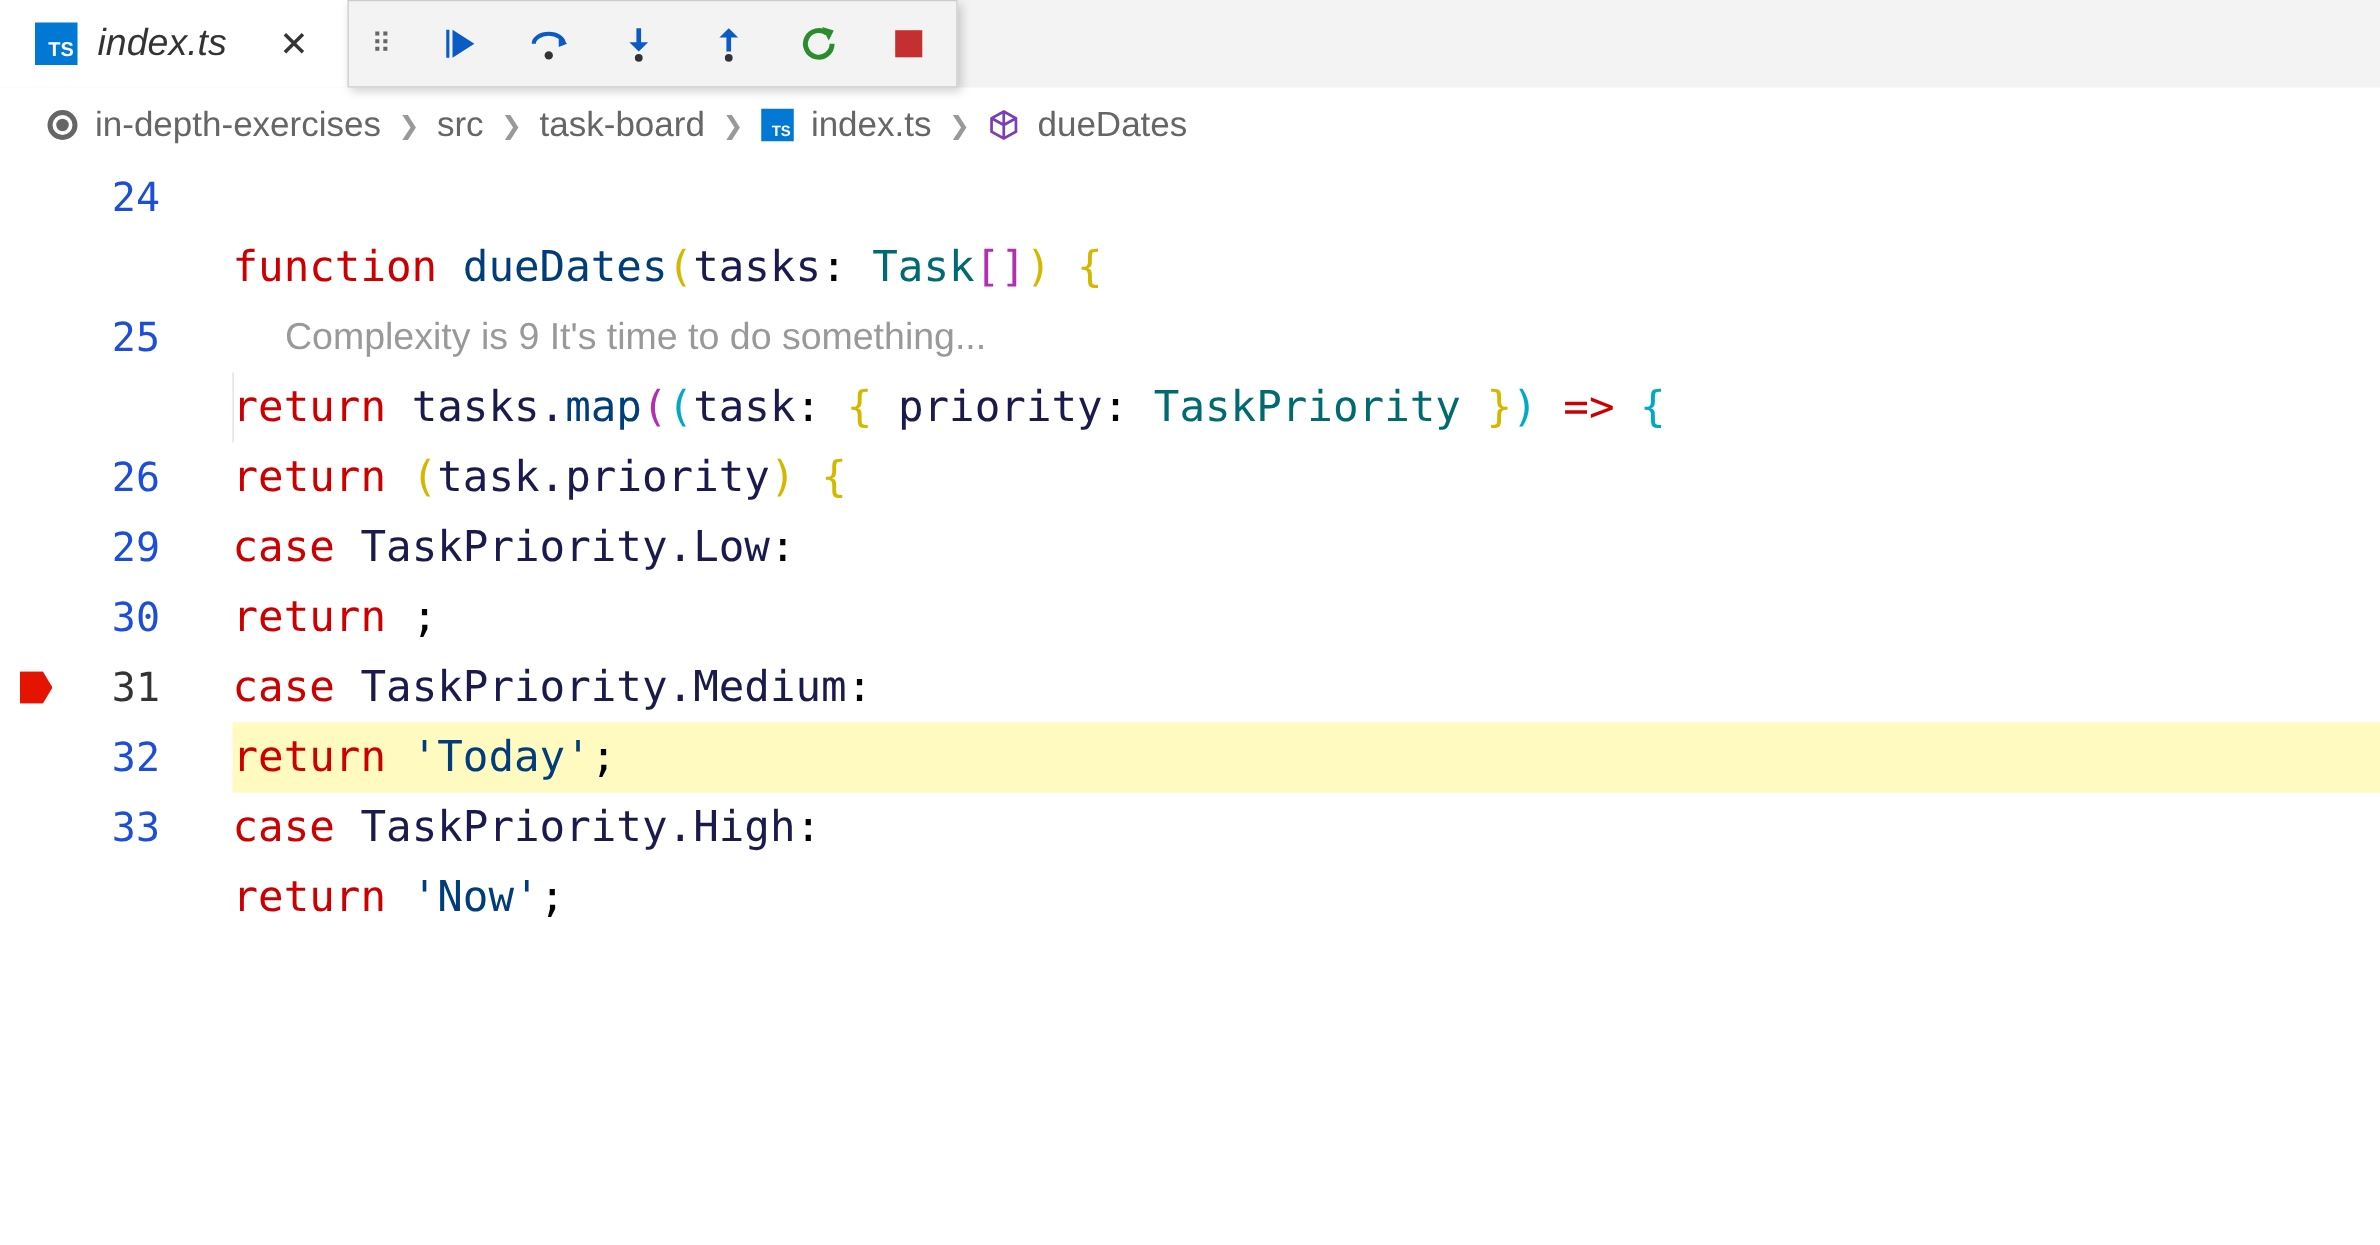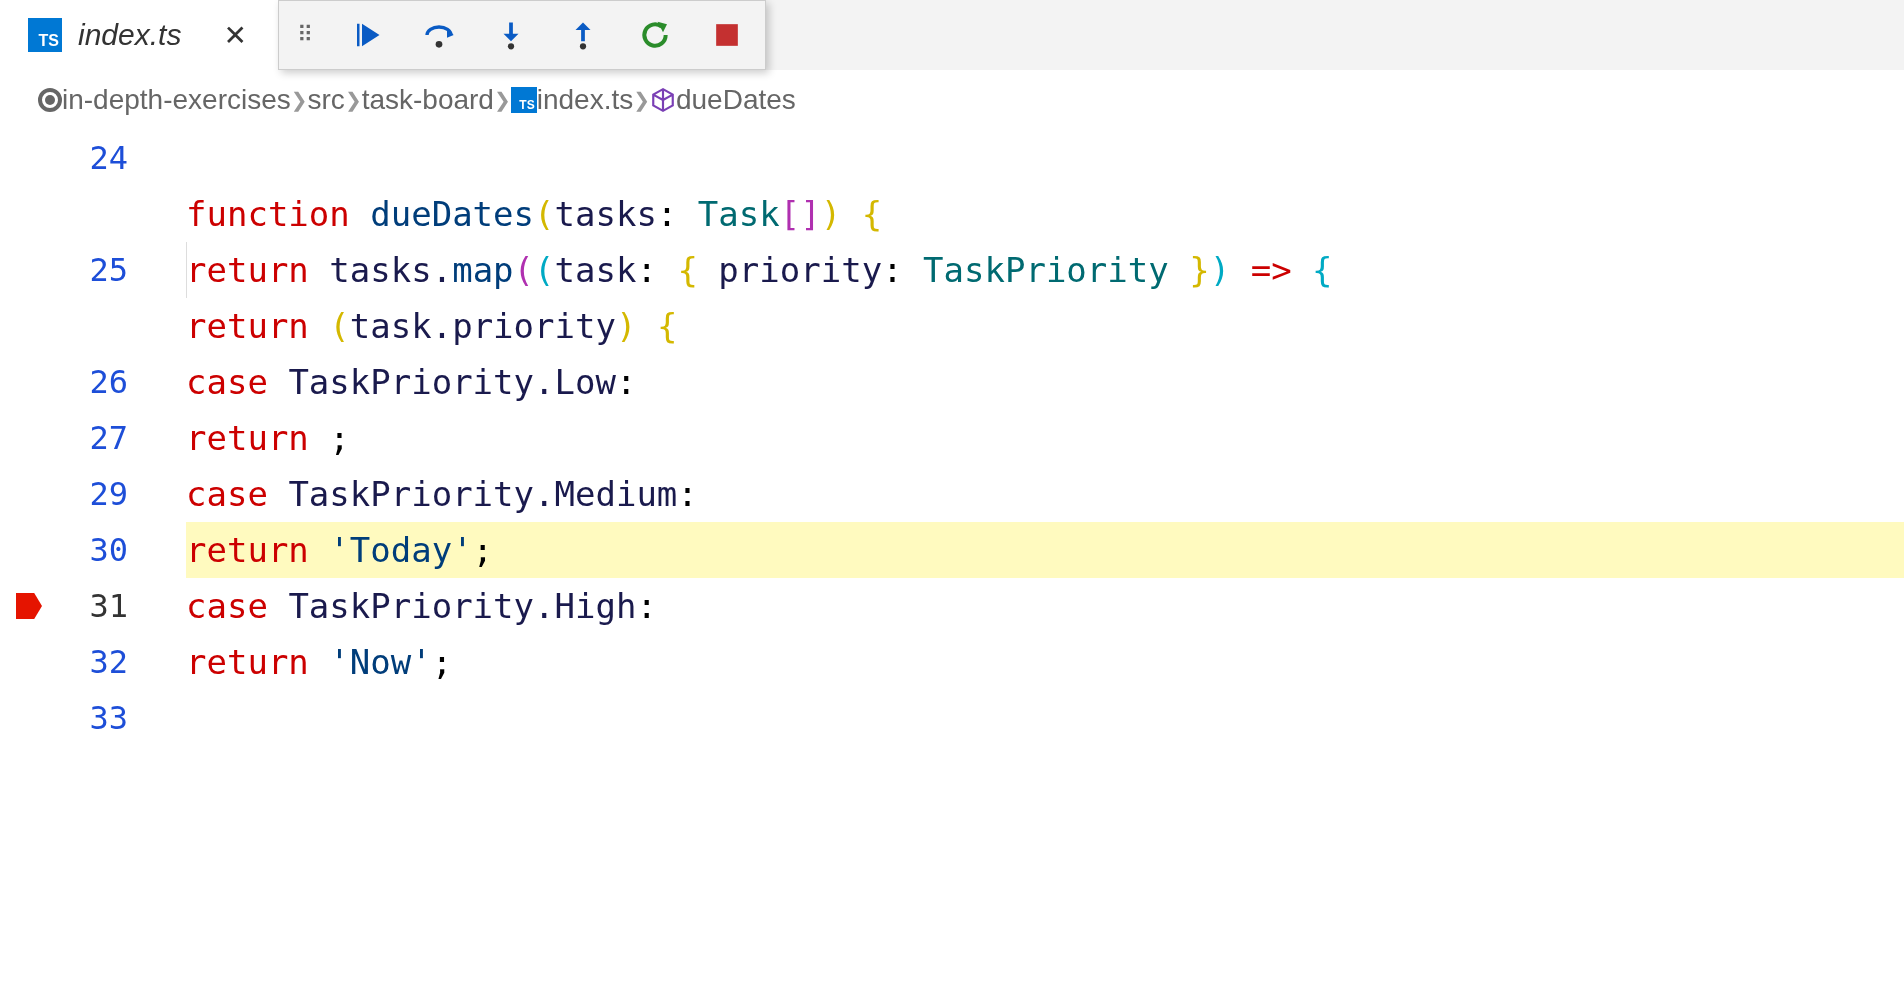--- a/index.html
+++ b/index.html
@@ -89,20 +89,21 @@
       display: flex;
       align-items: center;
       justify-content: center;
       cursor: pointer;
     }
     .breadcrumb {
       height: 60px;
       display: flex;
       align-items: center;
       padding-left: 38px;
+      gap: 14px;
       font-size: 28px;
       color: #666;
       background: #fff;
     }
     .breadcrumb-sep {
       color: #999;
       font-size: 20px;
     }
     .breadcrumb-item {
       cursor: pointer;
@@ -275,43 +276,41 @@
       </div>
     <div class="gutter-row" style="height:56px"></div>
     <div class="gutter-row">
         <span class="line-number">25</span>
       </div>
     <div class="gutter-row" style="height:56px"></div>
     <div class="gutter-row">
         <span class="line-number">26</span>
       </div>
     <div class="gutter-row">
-        <span class="line-number">27</span>
-      </div>
-    <div class="gutter-row">
         <span class="line-number">29</span>
       </div>
     <div class="gutter-row">
         <span class="line-number">30</span>
       </div>
     <div class="gutter-row">
       <div class="breakpoint pentagon"></div>
       <span class="line-number active">31</span>
     </div>
     <div class="gutter-row">
         <span class="line-number">32</span>
       </div>
     <div class="gutter-row">
         <span class="line-number">33</span>
       </div>
   </div>
 
   <div class="code-area">
     <div class="code-row"></div>
     <div class="code-row"><span class="c-kw">function</span><span> </span><span class="c-fn">dueDates</span><span class="c-punc-y">(</span><span class="c-var">tasks</span><span>: </span><span class="c-type">Task</span><span class="c-punc-p">[]</span><span class="c-punc-y">)</span><span> </span><span class="c-punc-y">{</span></div>
+    <div class="hint-row" style="padding-left:42px">Complexity is 9 It's time to do something...</div>
     <div class="code-row"><span style="position:absolute;left:0;top:0;bottom:0;width:1px;background:#ddd"></span>  <span class="c-kw">return</span><span> </span><span class="c-var">tasks</span><span class="c-dot">.</span><span class="c-fn">map</span><span class="c-punc-p">(</span><span class="c-punc-c">(</span><span class="c-var">task</span><span>: </span><span class="c-punc-y">{</span><span> </span><span class="c-var">priority</span><span>: </span><span class="c-type">TaskPriority</span><span> </span><span class="c-punc-y">}</span><span class="c-punc-c">)</span><span> </span><span class="c-op">=&gt;</span><span> </span><span class="c-punc-c">{</span></div>
     <div class="code-row">    <span class="c-kw">return</span><span> </span><span class="c-punc-y">(</span><span class="c-var">task</span><span class="c-dot">.</span><span class="c-var">priority</span><span class="c-punc-y">)</span><span> </span><span class="c-punc-y">{</span></div>
     <div class="code-row">      <span class="c-kw">case</span><span> </span><span class="c-var">TaskPriority</span><span class="c-dot">.</span><span class="c-var">Low</span><span>:</span></div>
     <div class="code-row">        <span class="c-kw">return</span><span> </span><span>;</span></div>
     <div class="code-row">      <span class="c-kw">case</span><span> </span><span class="c-var">TaskPriority</span><span class="c-dot">.</span><span class="c-var">Medium</span><span>:</span></div>
     <div class="code-row highlighted">        <span class="c-kw">return</span><span> </span><span class="c-str">'Today'</span><span>;</span></div>
     <div class="code-row">      <span class="c-kw">case</span><span> </span><span class="c-var">TaskPriority</span><span class="c-dot">.</span><span class="c-var">High</span><span>:</span></div>
     <div class="code-row">        <span class="c-kw">return</span><span> </span><span class="c-str">'Now'</span><span>;</span></div>
   </div>
 </div>

